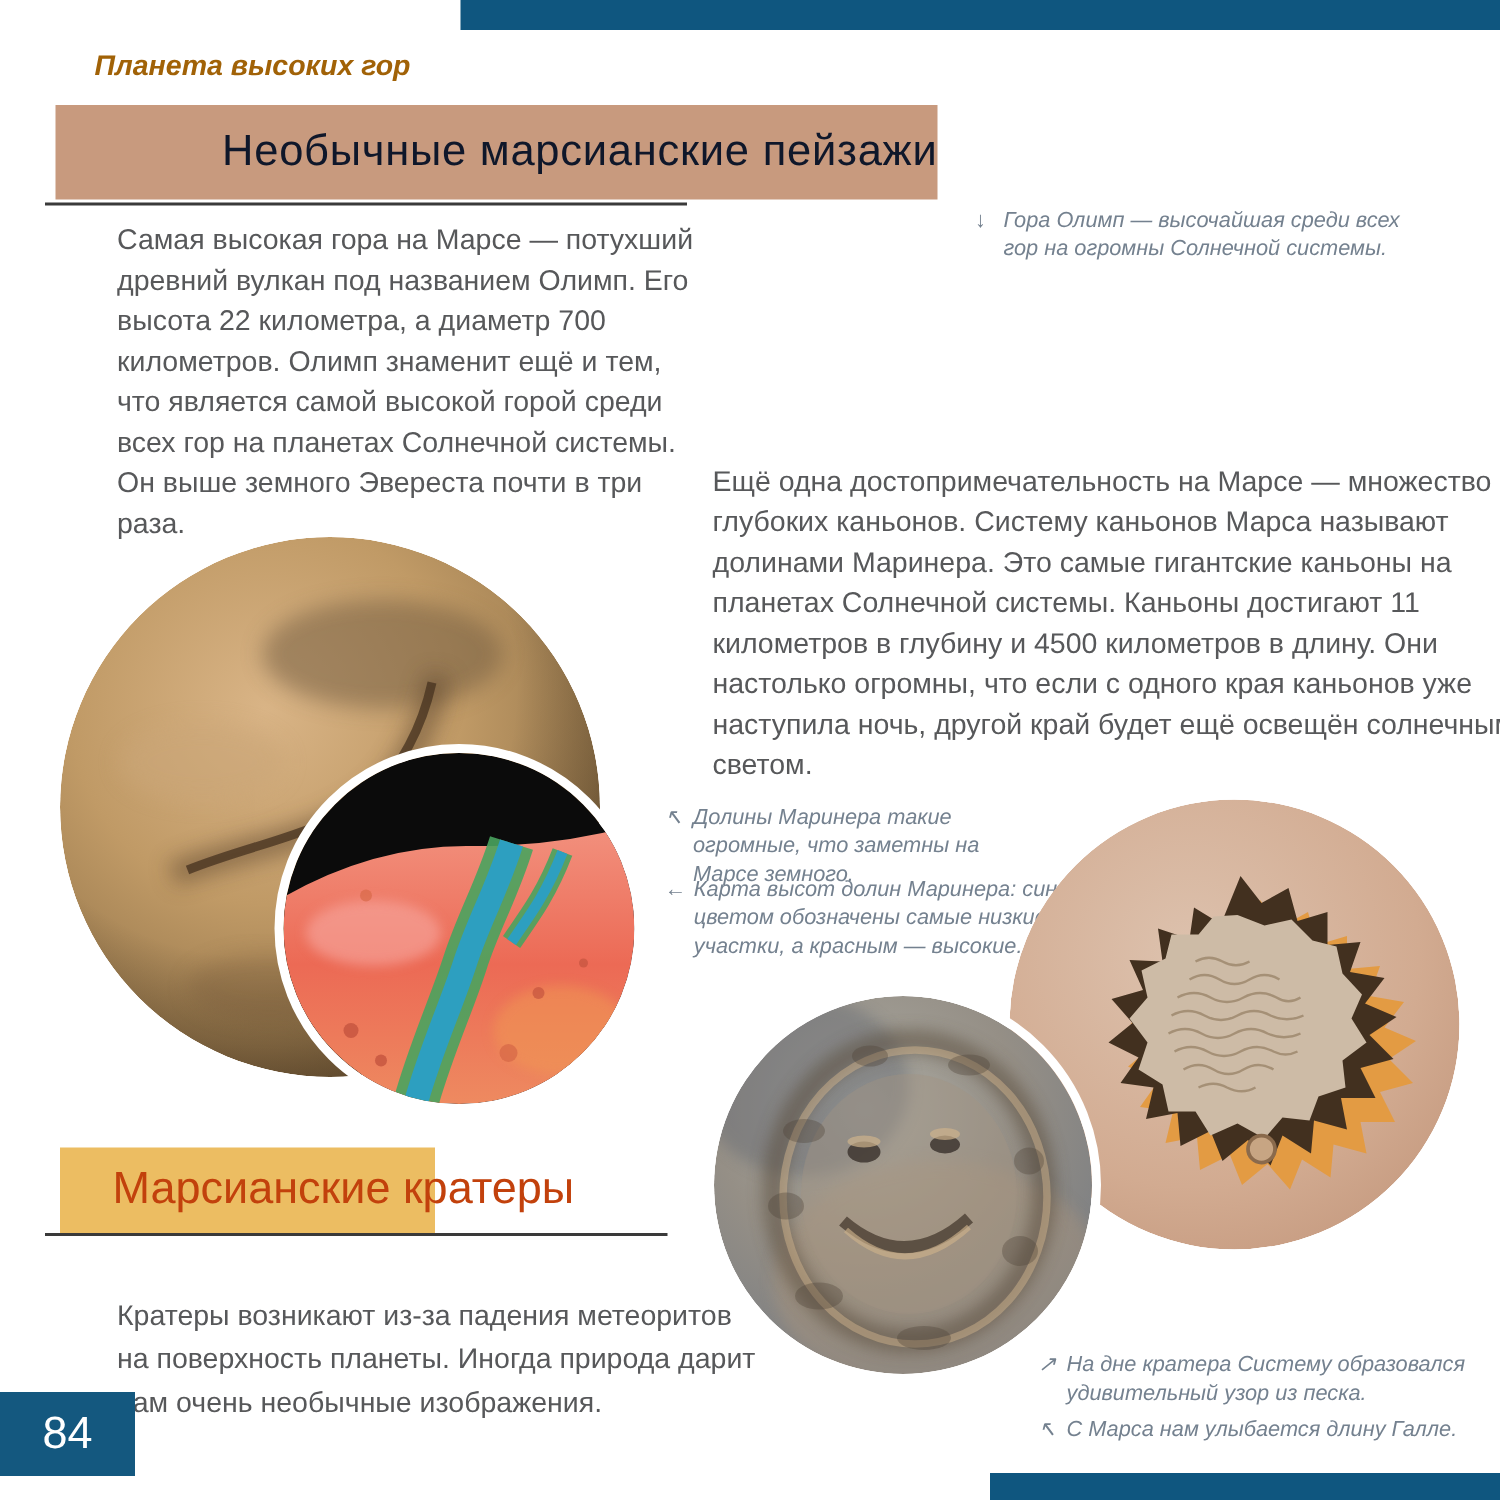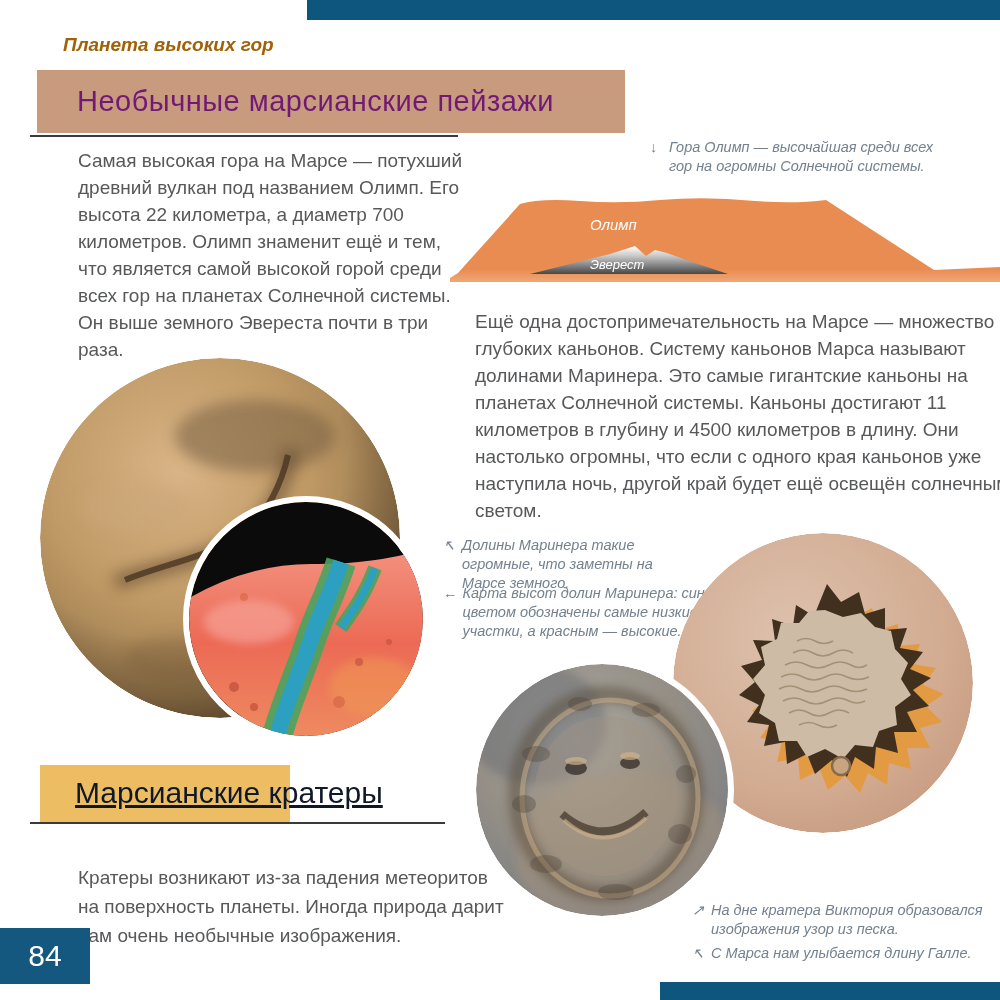--- a/index.html
+++ b/index.html
@@ -7,22 +7,22 @@
     position:relative;width:1000px;height:1000px;background:#ffffff;
     margin:0 auto;overflow:hidden;
     font-family:"Liberation Sans",sans-serif;color:#57585a;
   }
   .abs{position:absolute;}
   .top-bar{left:307px;top:0;width:693px;height:20px;background:#0f567f;}
   .bottom-bar{left:660px;top:982px;width:340px;height:18px;background:#0f567f;}
   .tagline{left:63px;top:34px;font-size:19px;font-style:italic;font-weight:bold;color:#a16207;}
   .title-box{left:37px;top:70px;width:588px;height:63px;background:#c89a7e;}
   .title-box .t{
-    display:block;padding-left:40px;line-height:63px;font-size:29px;color:#701a75;
-    letter-spacing:.5px;white-space:nowrap;
+    display:block;padding-left:40px;line-height:63px;font-size:29px;color:#0f172a;
+    letter-spacing:.5px;white-space:nowrap;text-align:right;
   }
   .rule{height:2px;background:#3a3a3a;}
   .rule1{left:30px;top:135px;width:428px;}
   .rule2{left:30px;top:822px;width:415px;}
   .body-text{font-size:19px;line-height:27px;color:#57585a;}
   .para1{left:78px;top:147px;width:385px;}
   .para2{left:475px;top:308px;width:545px;}
   .para3{left:78px;top:838px;width:430px;line-height:29px;margin-top:25px;}
   .caption{
     display:flex;gap:5px;font-size:14.5px;line-height:19px;font-style:italic;
@@ -35,21 +35,21 @@
   .cap3{left:692px;top:901px;width:300px;}
   .cap4{left:692px;top:944px;width:300px;}
   .diagram{left:450px;top:190px;width:550px;height:100px;}
   .fig{border-radius:50%;overflow:hidden;}
   .fig svg{display:block;}
   .globe{left:40px;top:358px;width:360px;height:360px;z-index:1;}
   .topo{left:183px;top:496px;width:234px;height:234px;border:6px solid #ffffff;z-index:2;}
   .victoria{left:673px;top:533px;width:300px;height:300px;z-index:1;}
   .galle{left:470px;top:658px;width:252px;height:252px;border:6px solid #ffffff;z-index:2;}
   .yellow-box{left:40px;top:765px;width:250px;height:58px;background:#ecbd62;z-index:0;}
-  .heading2{left:75px;top:776px;font-size:30px;color:#0f172a;white-space:nowrap;z-index:1;text-decoration:underline;}
+  .heading2{left:75px;top:776px;font-size:30px;color:#c2410c;white-space:nowrap;z-index:1;}
   .page-num{
     left:0;top:928px;width:90px;height:56px;background:#14587f;color:#ffffff;
     font-size:30px;display:flex;align-items:center;justify-content:center;z-index:3;
   }
   .svg-label{font-family:"Liberation Sans",sans-serif;font-style:italic;fill:#ffffff;}
 </style>
 </head>
 <body>
 
 <div class="page">
@@ -63,39 +63,20 @@
   </div>
   <div class="abs rule rule1"></div>
 
   <div class="abs body-text para1">Самая высокая гора на Марсе — потухший древний вулкан под названием Олимп. Его высота 22 километра, а диаметр 700 километров. Олимп знаменит ещё и тем, что является самой высокой горой среди всех гор на планетах Солнечной системы. Он выше земного Эвереста почти в три раза.</div>
 
   <div class="abs caption cap-diagram">
     <span class="arr">↓</span>
     <span>Гора Олимп — высочайшая среди всех гор на огромны Солнечной системы.</span>
   </div>
 
-  <div class="abs diagram">
-    <svg width="550" height="100" viewBox="0 0 550 100">
-      <defs>
-        <linearGradient id="gEv" x1="0" y1="0" x2="0" y2="1">
-          <stop offset="0" stop-color="#ffffff"></stop>
-          <stop offset="0.35" stop-color="#c9c9c9"></stop>
-          <stop offset="1" stop-color="#474747"></stop>
-        </linearGradient>
-        <linearGradient id="gOr" x1="0" y1="0" x2="0" y2="1">
-          <stop offset="0.85" stop-color="#e98c51"></stop>
-          <stop offset="1" stop-color="#f0a877"></stop>
-        </linearGradient>
-      </defs>
-      <path d="M0,88 L8,83 L70,14 Q90,8 130,11 Q170,14 210,10 Q255,6 305,11 Q345,14 376,10 L484,80 L550,77 L550,92 L0,92 Z" fill="url(#gOr)"></path>
-      <path d="M80,84 L128,72 L160,64 L185,56 L196,66 L205,60 L217,63 L245,73 L278,84 Z" fill="url(#gEv)"></path>
-      <text x="140" y="40" font-size="15" class="svg-label">Олимп</text>
-      <text x="140" y="79" font-size="13" class="svg-label">Эверест</text>
-    </svg>
-  </div>
 
   <div class="abs body-text para2">Ещё одна достопримечательность на Марсе — множество глубоких каньонов. Систему каньонов Марса называют долинами Маринера. Это самые гигантские каньоны на планетах Солнечной системы. Каньоны достигают 11 километров в глубину и 4500 километров в длину. Они настолько огромны, что если с одного края каньонов уже наступила ночь, другой край будет ещё освещён солнечным светом.</div>
 
   <div class="abs fig globe">
     <svg width="360" height="360" viewBox="0 0 360 360">
       <defs>
         <radialGradient id="gMars" cx="0.38" cy="0.32" r="0.8">
           <stop offset="0" stop-color="#d9b486"></stop>
           <stop offset="0.45" stop-color="#c09a66"></stop>
           <stop offset="0.78" stop-color="#9a7a4e"></stop>
@@ -252,21 +233,21 @@
   </div>
 
   <div class="abs yellow-box"></div>
   <div class="abs heading2">Марсианские кратеры</div>
   <div class="abs rule rule2"></div>
 
   <div class="abs body-text para3">Кратеры возникают из-за падения метеоритов на поверхность планеты. Иногда природа дарит нам очень необычные изображения.</div>
 
   <div class="abs caption cap3">
     <span class="arr">↗</span>
-    <span>На дне кратера Виктория образовался изображения узор из песка.</span>
+    <span>На дне кратера Систему образовался удивительный узор из песка.</span>
   </div>
 
   <div class="abs caption cap4">
     <span class="arr">↖</span>
     <span>С Марса нам улыбается длину Галле.</span>
   </div>
 
   <div class="abs page-num">84</div>
 
   <div class="abs bottom-bar"></div>

